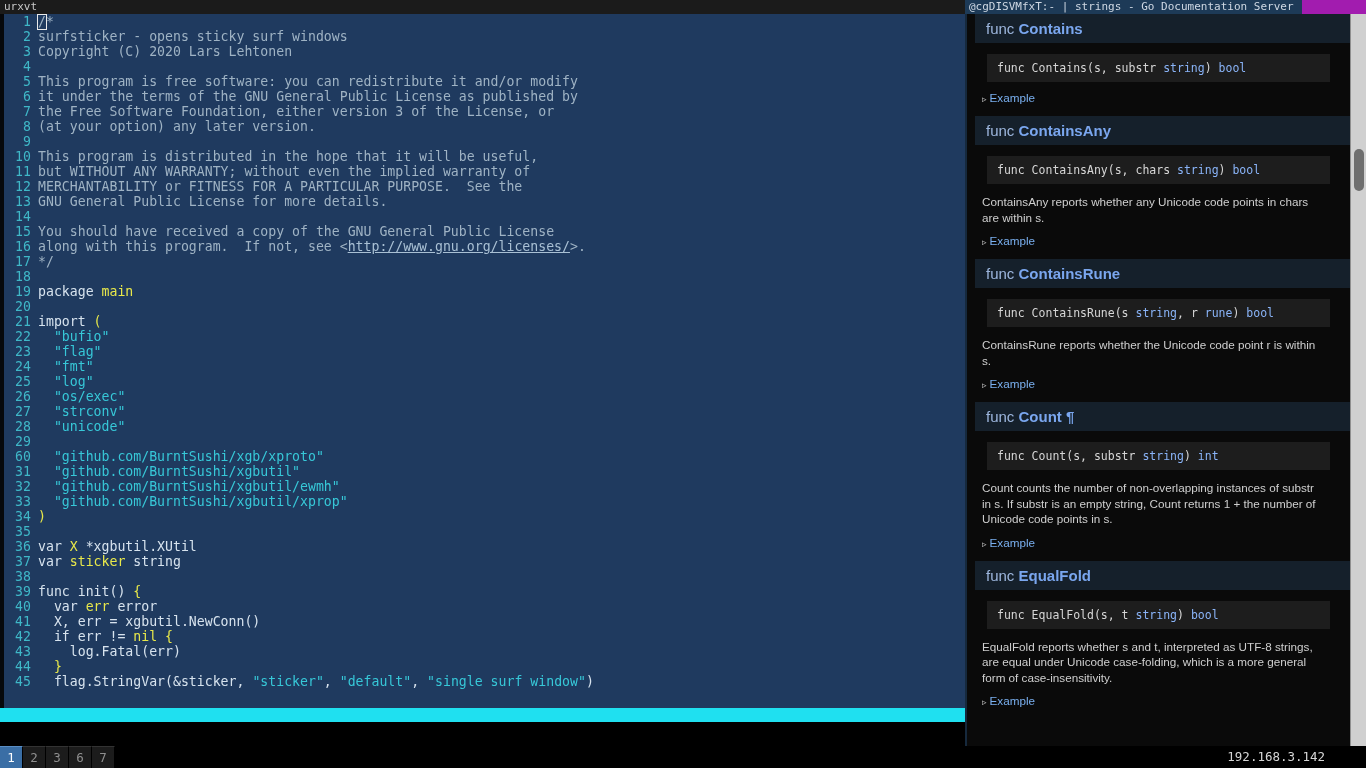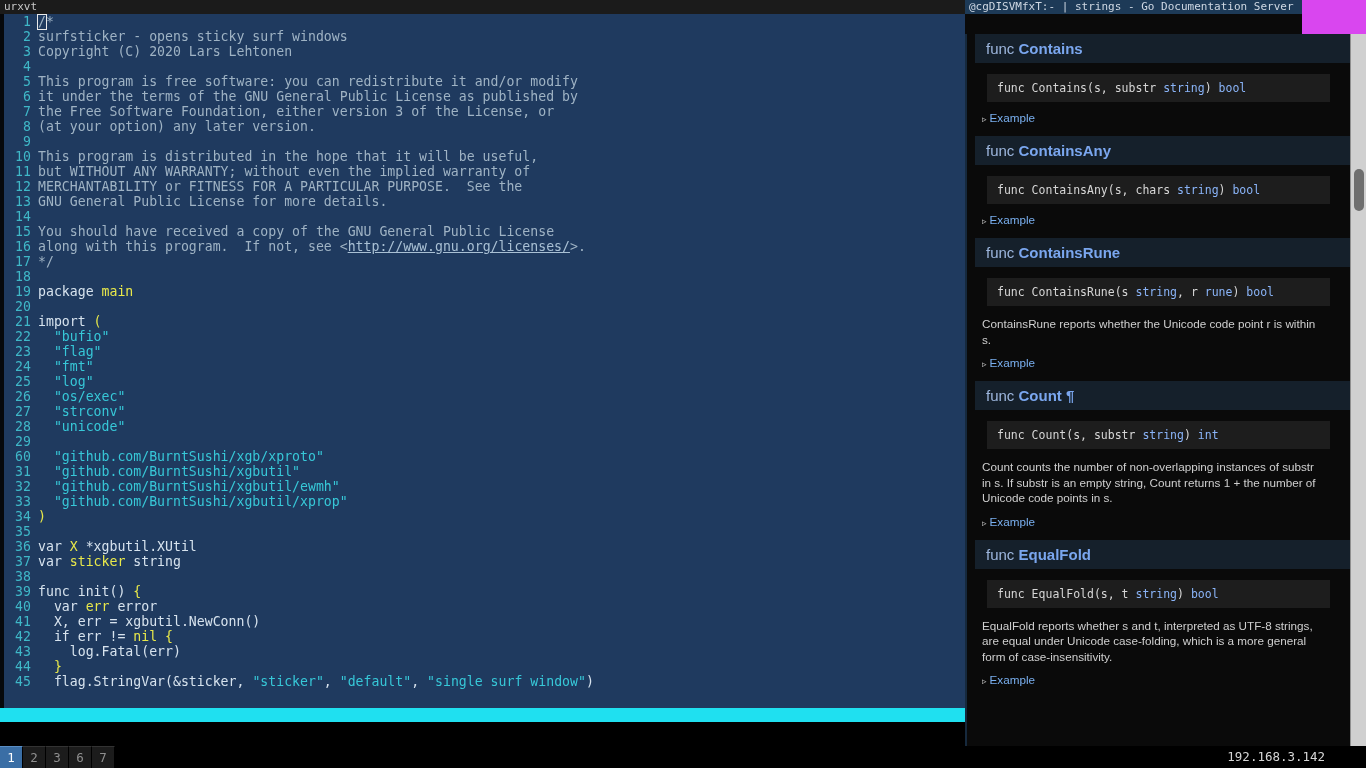--- a/index.html
+++ b/index.html
@@ -2,21 +2,21 @@
 <html><head>
 <meta charset="utf-8">
 <style>
   * { box-sizing: border-box; margin: 0; padding: 0; }
   html, body {
     width: 1366px; height: 768px;
     background: #000;
     overflow: hidden;
     font-family: "DejaVu Sans Mono", monospace;
   }
-  #screen { position: relative; width: 1366px; height: 768px; background: #d946ef; }
+  #screen { position: relative; width: 1366px; height: 768px; background: #a21caf; }
 
   
   #urxvt {
     position: absolute; left: 0; top: 0; width: 965px; height: 746px;
     background: #0b0f14;
   }
   #urxvt-titlebar {
     height: 14px; background: #1b1b1b; color: #c8c8c8;
     font-size: 11px; line-height: 14px; padding-left: 4px;
     font-family: "DejaVu Sans Mono", monospace;
@@ -81,21 +81,20 @@
     height: 14px; background: #1d3a57; color: #cfd8e3;
     font-size: 11px; line-height: 14px; padding-left: 4px;
     font-family: "DejaVu Sans Mono", monospace;
     white-space: nowrap; overflow: hidden;
   }
   #browser-viewport {
     position: absolute; left: 0; top: 14px; width: 401px; height: 732px;
     background: #0a0a0a;
     border-left: 2px solid #16293d;
     overflow: hidden;
-    margin-top: 20px;
   }
   #doc-scroll {
     position: absolute; left: 2px; top: 0; width: 381px; height: 732px;
     padding: 0 0 0 0;
     overflow: hidden;
     font-family: "Liberation Sans", sans-serif;
   }
   .func-section { margin: 0 0 0 0; }
   .func-head {
     background: #15202b;
@@ -254,20 +253,21 @@
     <div id="browser-viewport">
       <div id="doc-scroll">
           <div class="func-section">
             <div class="func-head"><span class="fn-kw">func </span><span class="fn-name">Contains</span></div>
             <div class="sig-box"><span>func Contains(s, substr </span><span class="t">string</span><span>) </span><span class="t">bool</span></div>
             <div class="example-row"><span class="tri">▹</span><span class="lbl">Example</span></div>
           </div>
           <div class="func-section">
             <div class="func-head"><span class="fn-kw">func </span><span class="fn-name">ContainsAny</span></div>
             <div class="sig-box"><span>func ContainsAny(s, chars </span><span class="t">string</span><span>) </span><span class="t">bool</span></div>
+            <div class="doc-para">ContainsAny reports whether any Unicode code points in chars are within s.</div>
             <div class="example-row"><span class="tri">▹</span><span class="lbl">Example</span></div>
           </div>
           <div class="func-section">
             <div class="func-head"><span class="fn-kw">func </span><span class="fn-name">ContainsRune</span></div>
             <div class="sig-box"><span>func ContainsRune(s </span><span class="t">string</span><span>, r </span><span class="t">rune</span><span>) </span><span class="t">bool</span></div>
             <div class="doc-para">ContainsRune reports whether the Unicode code point r is within s.</div>
             <div class="example-row"><span class="tri">▹</span><span class="lbl">Example</span></div>
           </div>
           <div class="func-section">
             <div class="func-head"><span class="fn-kw">func </span><span class="fn-name">Count</span><span class="pilcrow"> ¶</span></div>

